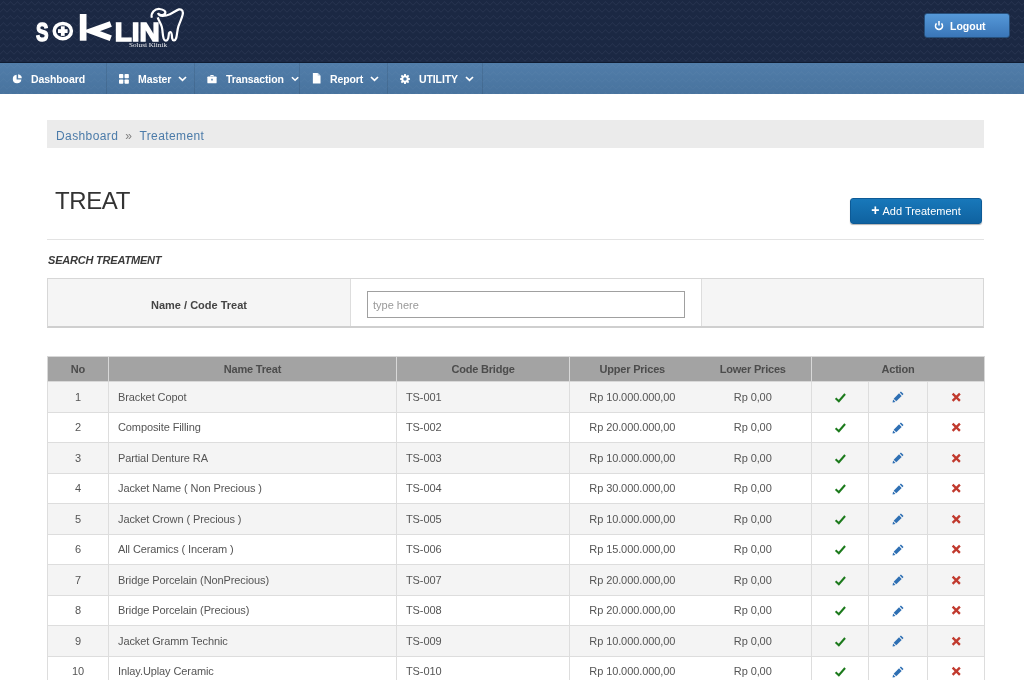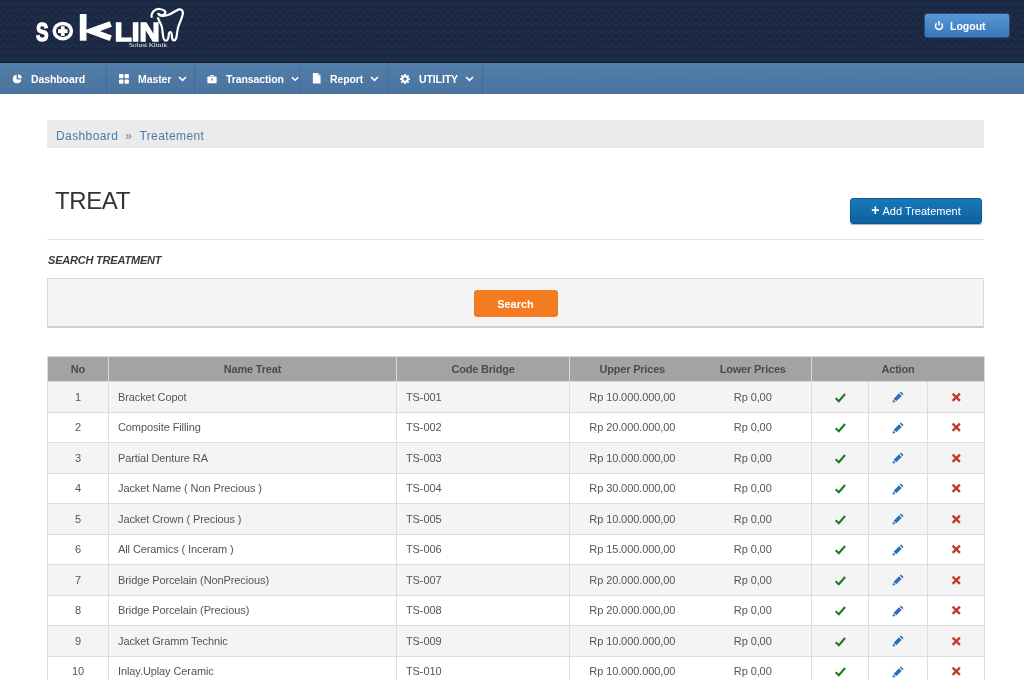--- a/index.html
+++ b/index.html
@@ -214,22 +214,23 @@
 
 <h1 class="treat">TREAT</h1>
 <div class="addbtn">
     <span class="plus">+</span>
     <span>Add Treatement</span>
   </div>
 <div class="hr1"></div>
 <div class="searchtitle">SEARCH TREATMENT</div>
 
 <div class="well">
-  <div class="c3">
-      <div class="searchbtn">Search</div>
+  <div class="c1">Name / Code Treat</div>
+  <div class="c2">
+      <input type="text" placeholder="type here" style="">
     </div>
 </div>
 
 <table class="grid">
   <colgroup>
     <col style="width:61px">
       <col style="width:288px">
       <col style="width:173px">
     <col style="width:125px">
       <col style="width:117px">

